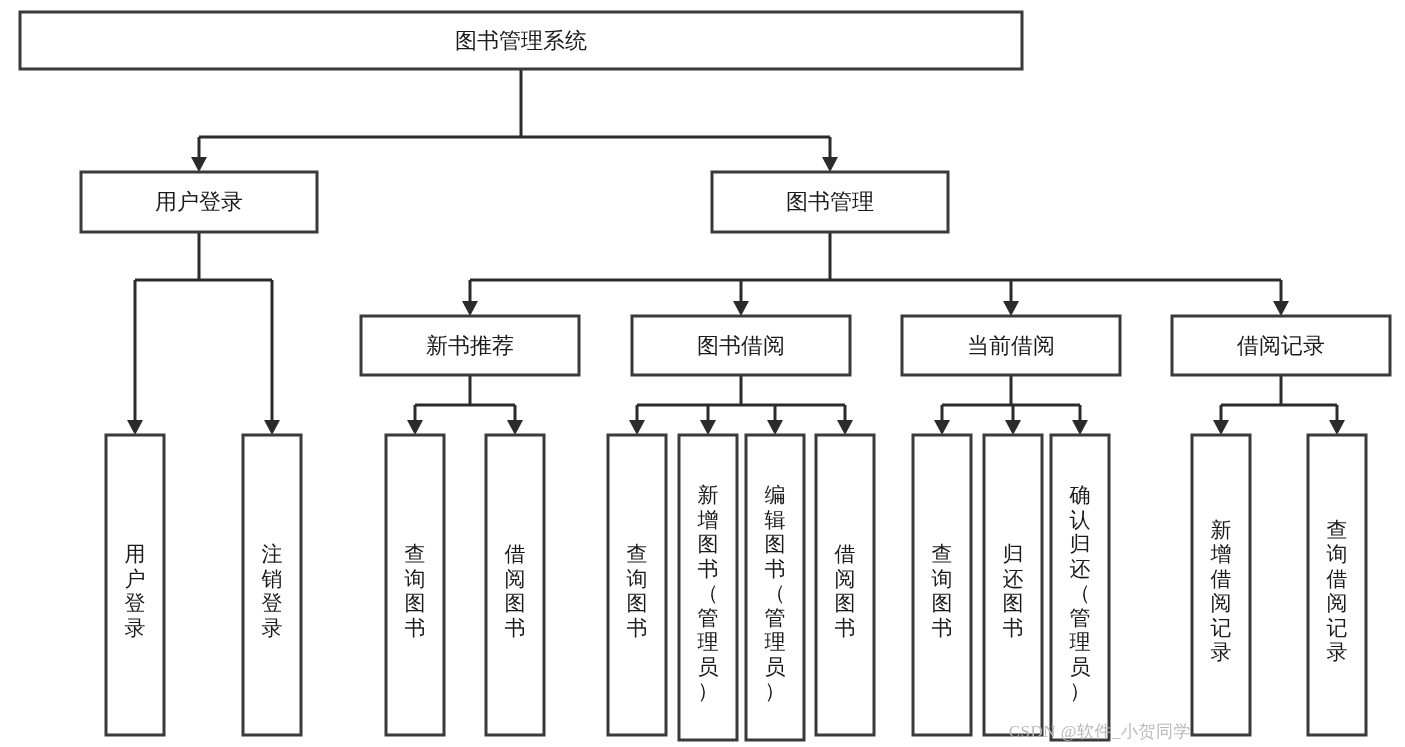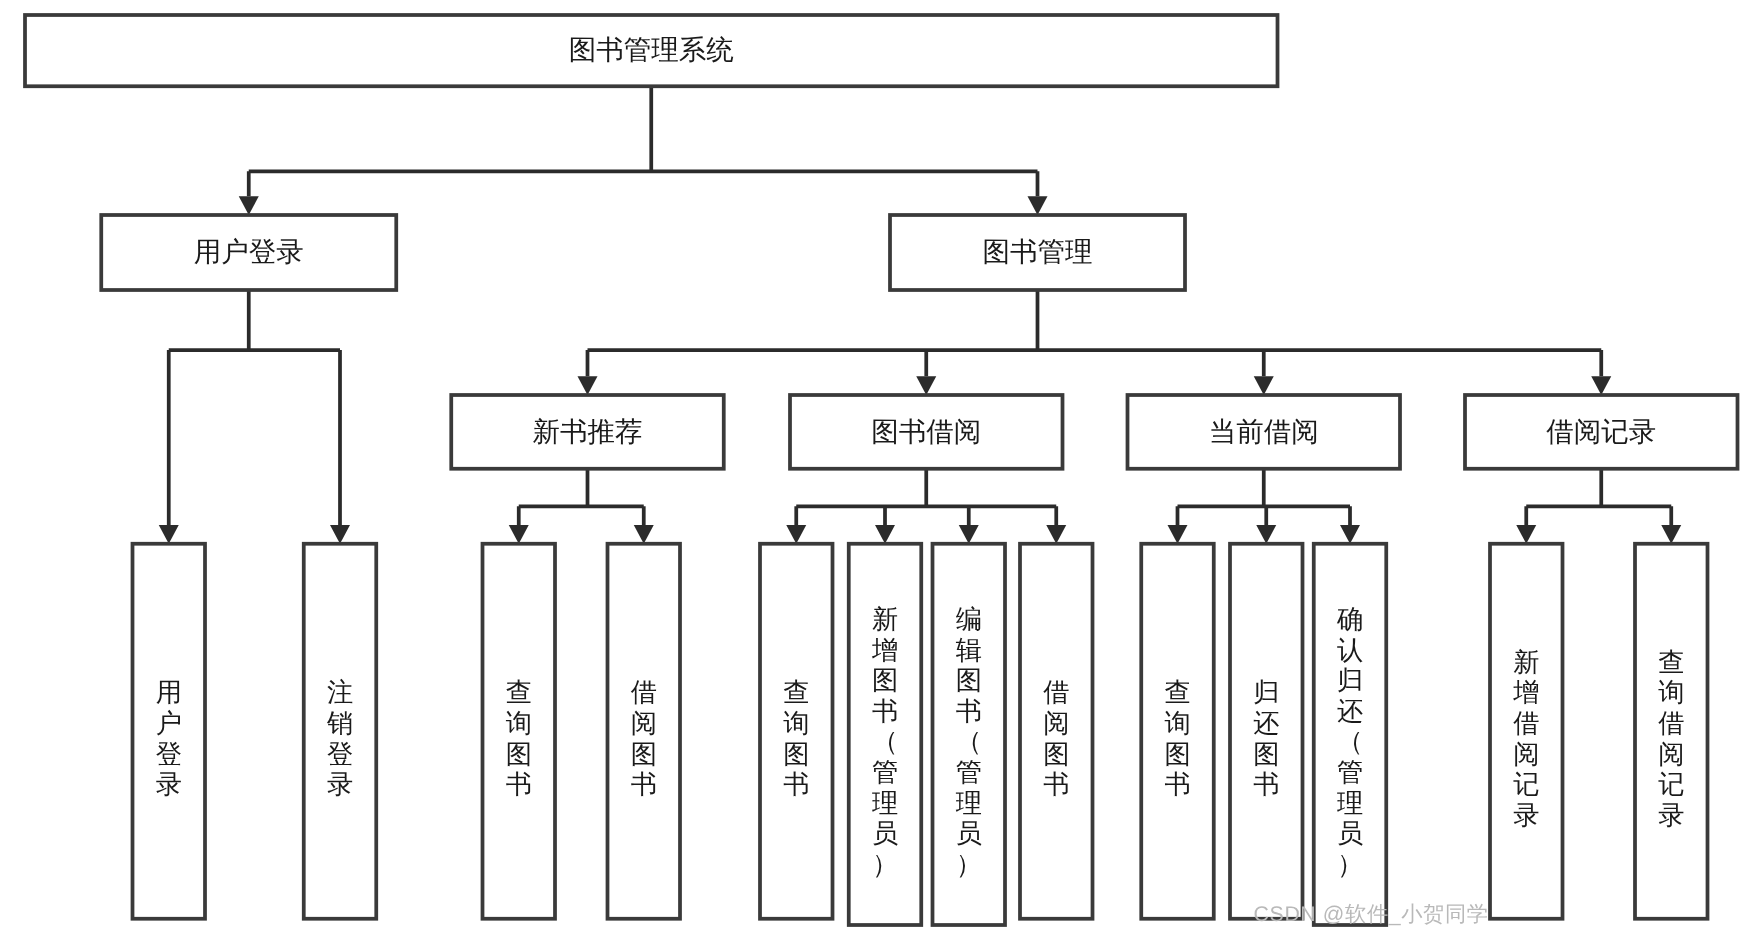--- a/index.html
+++ b/index.html
@@ -16,21 +16,21 @@
   .node-label-h{
     font-family:"DejaVu Sans","Liberation Sans",sans-serif;
     font-size:22px;fill:#1a1a1a;text-anchor:middle;dominant-baseline:middle;
   }
   .node-label-v{
     font-family:"DejaVu Sans","Liberation Sans",sans-serif;
     font-size:21px;fill:#1a1a1a;text-anchor:middle;
   }
   .watermark{
     position:absolute;right:6px;bottom:4px;
-    font-family:Liberation Sans, sans-serif;
+    font-family:Liberation Serif, serif;
     font-size:17px;color:#b9b9b9;white-space:nowrap;letter-spacing:.5px;
   }
 </style>
 </head>
 <body>
 
 <div id="diagram-root">
   <svg class="flow" viewBox="0 0 1405 747">
     <g id="edges-layer">
         <g>

